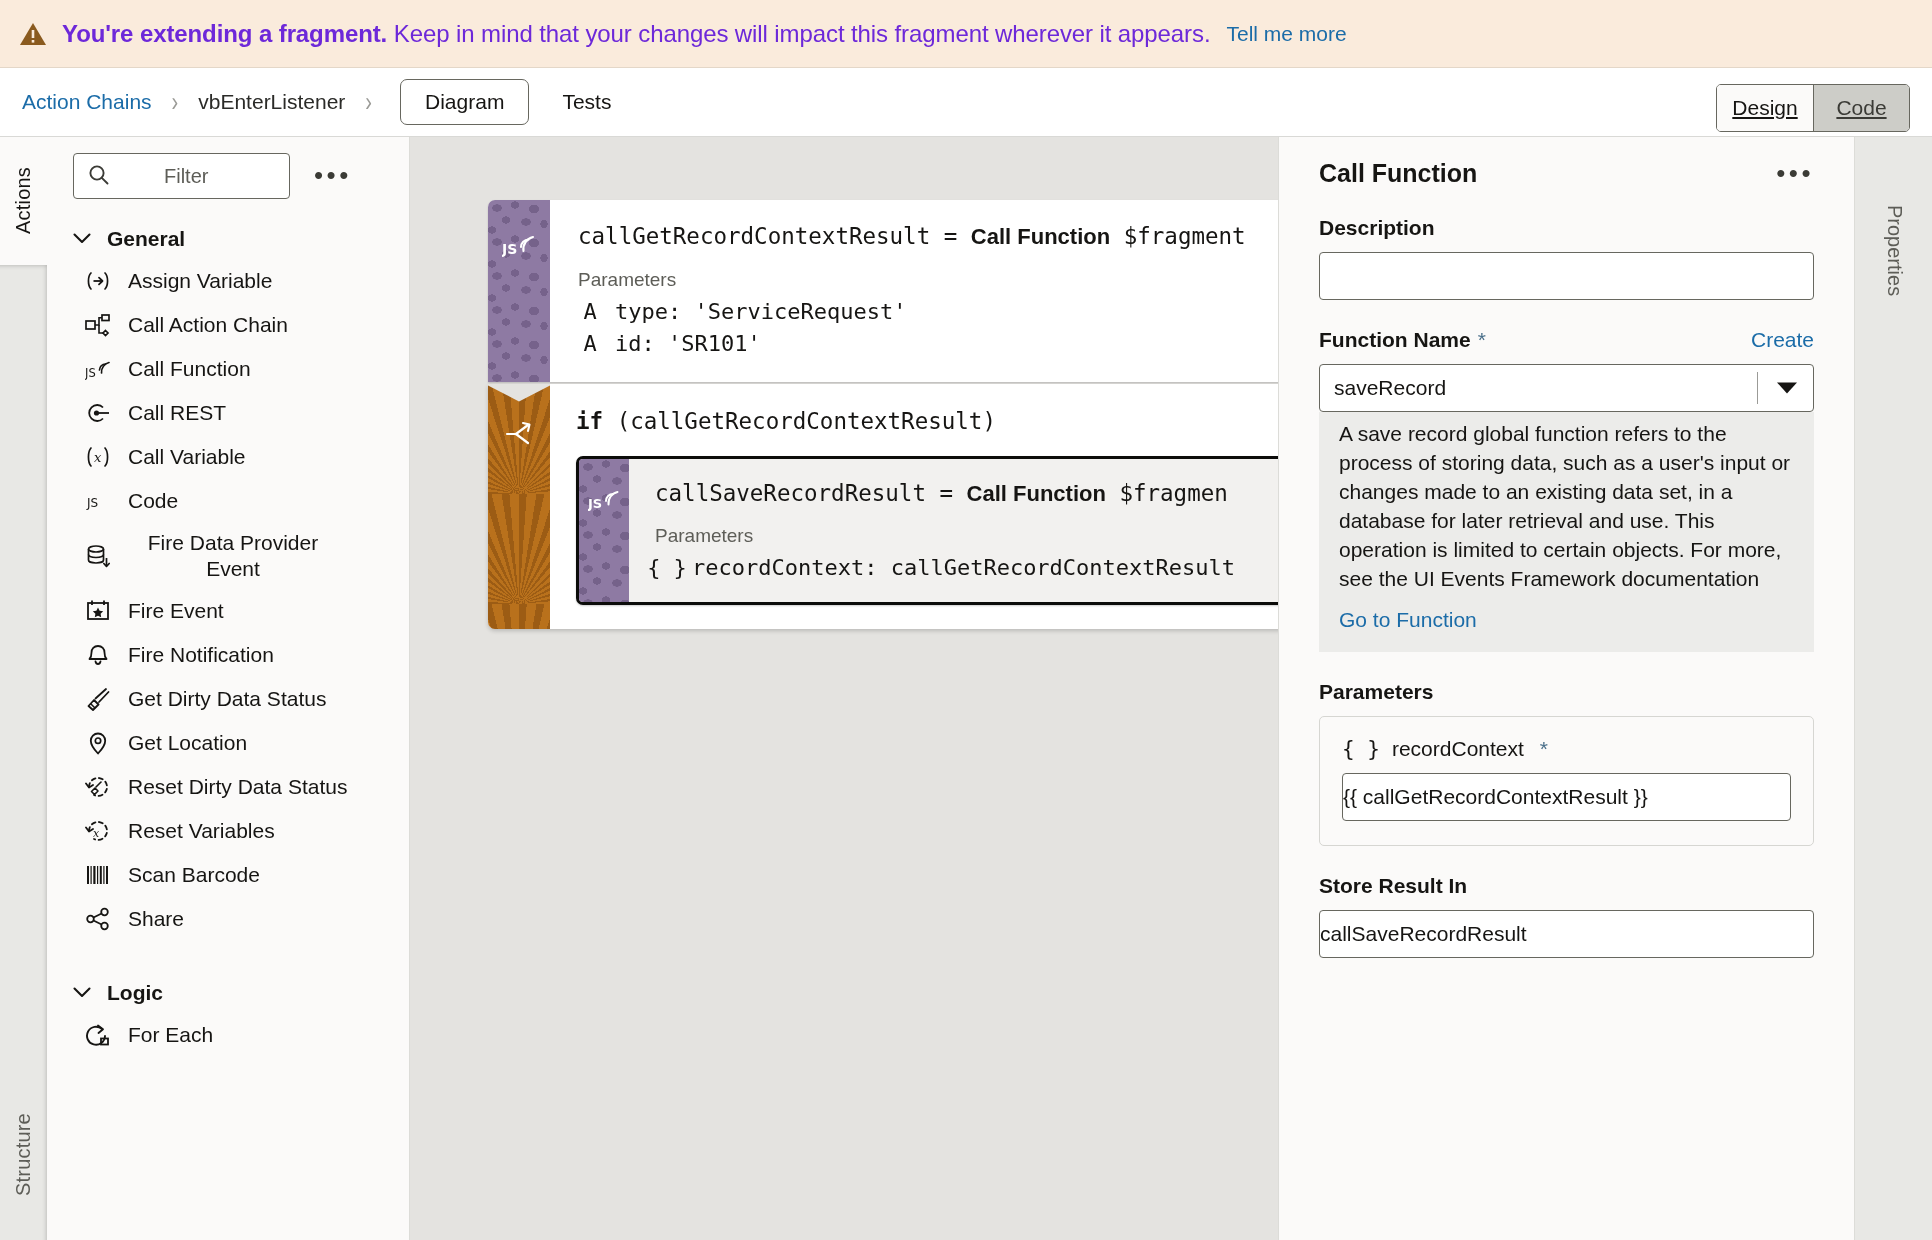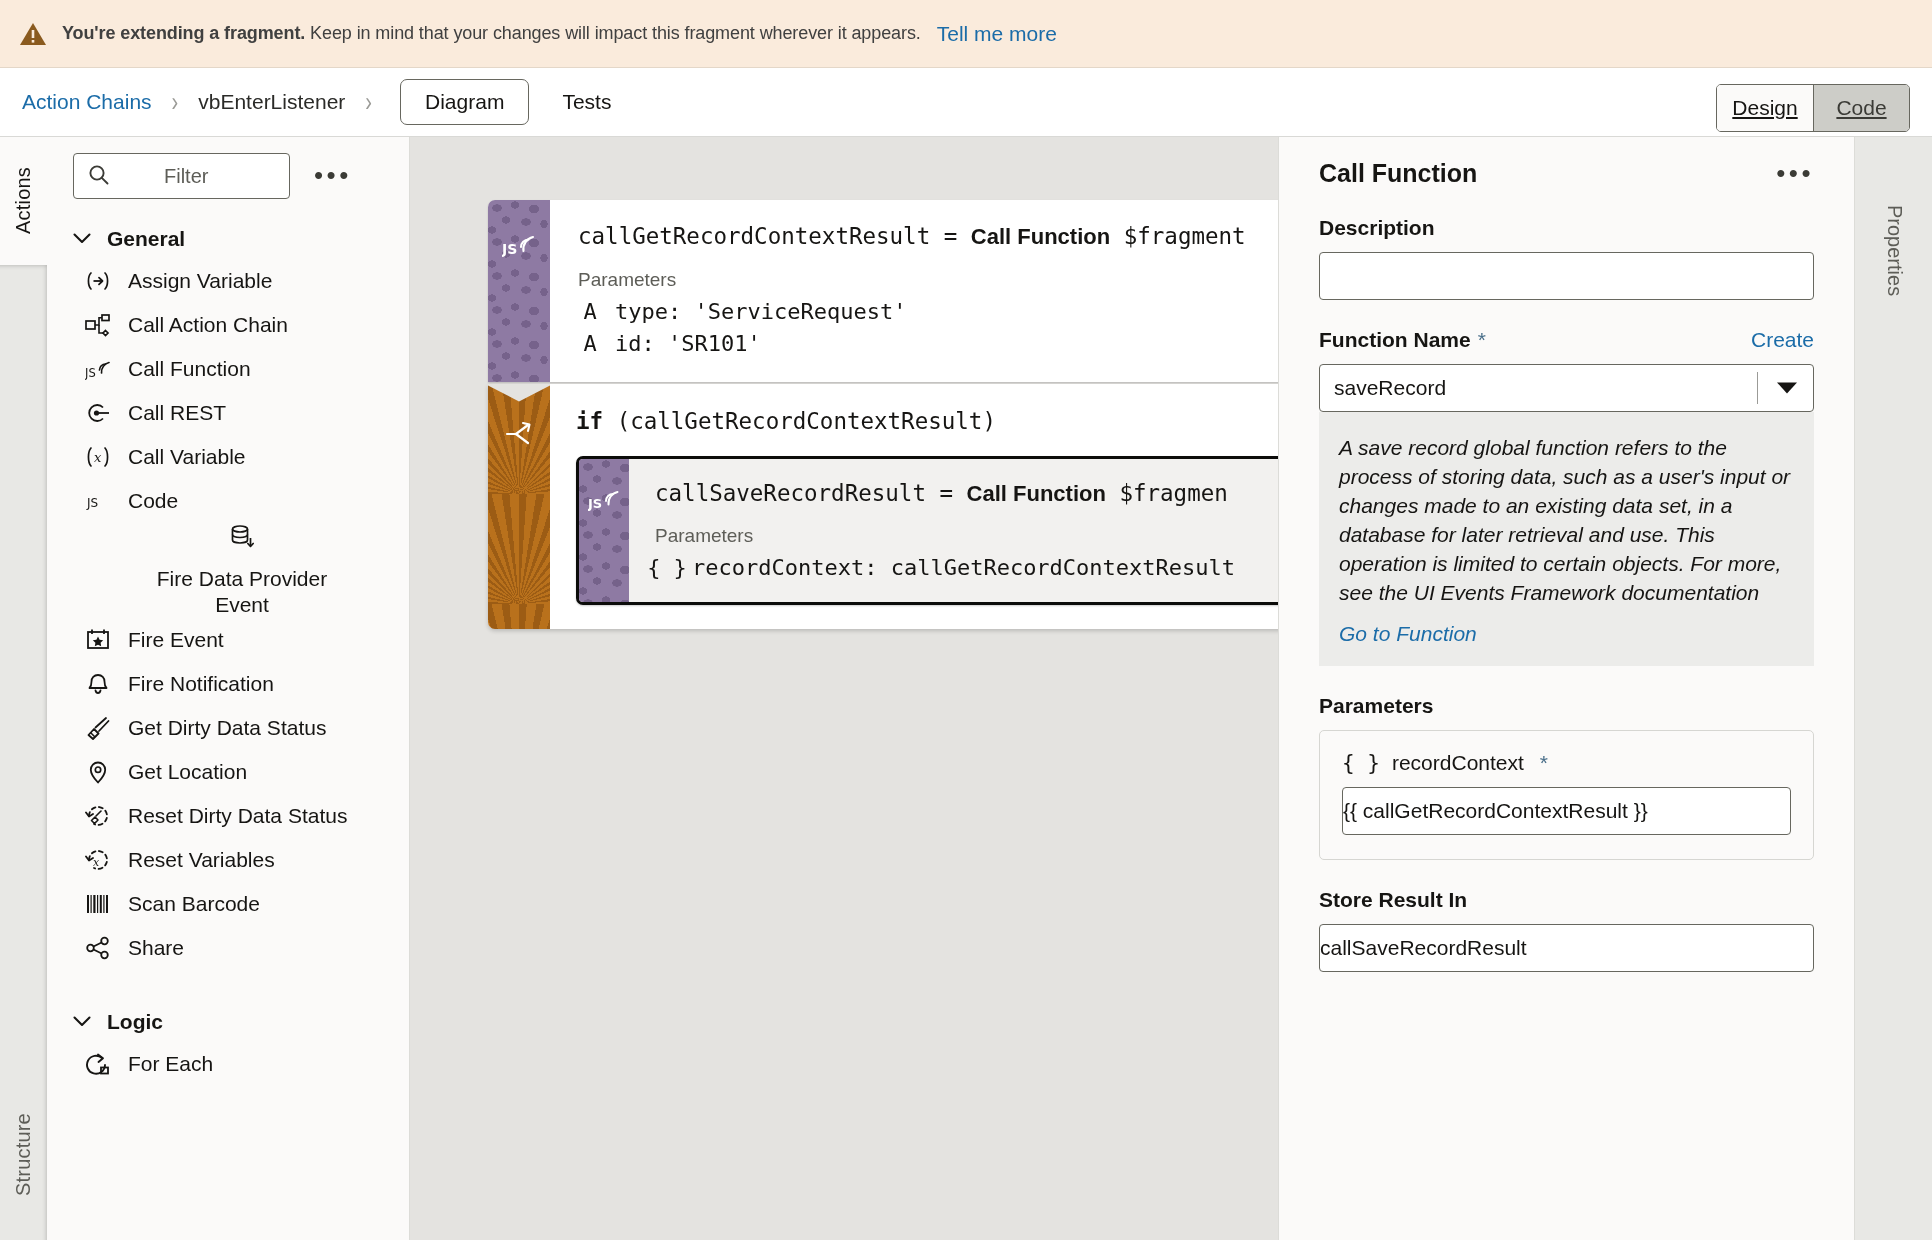--- a/index.html
+++ b/index.html
@@ -16,21 +16,21 @@
   .banner {
     position: absolute; left: 0; top: 0; width: 1932px; height: 68px;
     background: #faebdc;
     display: flex; align-items: center;
     padding-left: 18px;
     border-bottom: 1px solid #e4d7c8;
   }
   .warn-icon { width: 30px; height: 30px; flex: 0 0 30px; position: relative; margin-right: 14px; }
   .warn-icon svg { display: block; }
   .banner-text {
-    font-size: 18px; color: #404040; letter-spacing: -0.1px; white-space: nowrap;
+    font-size: 24px; color: #6d28d9; letter-spacing: -0.1px; white-space: nowrap;
   }
   .banner-text b { font-weight: 700; }
   .banner-link {
     color: #1b6ca8; font-size: 21px; margin-left: 16px; text-decoration: none; white-space: nowrap;
   }
 
   
   .toolbar {
     position: absolute; left: 0; top: 68px; width: 1932px; height: 69px;
     background: #ffffff; border-bottom: 1px solid #d9d9d6;
@@ -108,21 +108,21 @@
   .group-hdr .lbl { font-size: 21px; font-weight: 700; color: #161513; }
   .act-item {
     display: flex; align-items: center; gap: 17px;
     padding: 0 10px 0 38px; min-height: 44px; text-align: center;
   }
   .act-item .ic {
     width: 26px; flex: 0 0 26px; height: 26px;
     display: flex; align-items: center; justify-content: center;
   }
   .act-item .lbl { font-size: 21px; color: #161513; line-height: 26px; }
-  .act-item.two { min-height: 66px; flex-direction: column; }
+  .act-item.two { min-height: 66px; }
   .act-item.two .lbl { max-width: 210px; }
 
   
   .canvas {
     position: absolute; left: 410px; top: 137px; width: 868px; height: 1103px;
     background: #e4e3e0; overflow: hidden;
   }
   .node-stack { position: absolute; left: 78px; top: 63px; width: 1000px; }
 
   
@@ -232,21 +232,21 @@
   }
   .selectbox .divider {
     position: absolute; right: 55px; top: 7px; bottom: 7px; width: 1px; background: #9b9b97;
   }
   .selectbox .caret {
     position: absolute; right: 16px; top: 50%; transform: translateY(-50%);
     width: 0; height: 0; border-left: 10px solid transparent;
     border-right: 10px solid transparent; border-top: 11px solid #161513;
   }
   .helpbox {
-    background: #ececea; padding: 22px 20px 20px 20px; margin-top: 0; font-style: italic;
+    background: #ececea; padding: 8px 20px 20px 20px; margin-top: 0;
   }
   .helptext { font-size: 21px; color: #161513; line-height: 1.38; }
   .helplink { display: inline-block; margin-top: 14px; font-size: 21px; color: #1b6ca8; text-decoration: none; }
   .paramcard {
     border: 1px solid #d6d6d2; border-radius: 5px; padding: 20px 22px 24px 22px;
     background: #fbfaf9;
   }
   .paramname { font-size: 21px; color: #161513; display: flex; align-items: baseline; gap: 12px; }
   .paramname .brace { font-family: "DejaVu Sans Mono", monospace; font-size: 21px; }
   .paramname .req { color: #4a6f8a; margin-left: 4px; }

